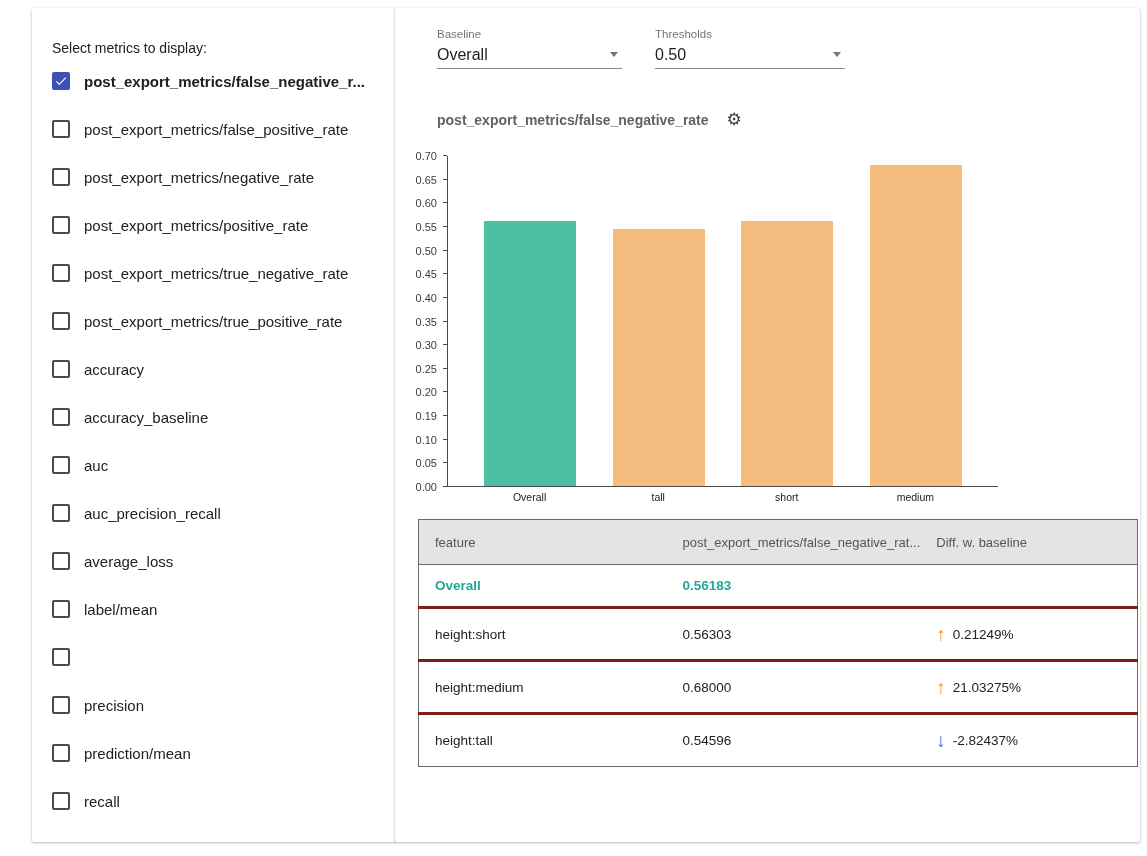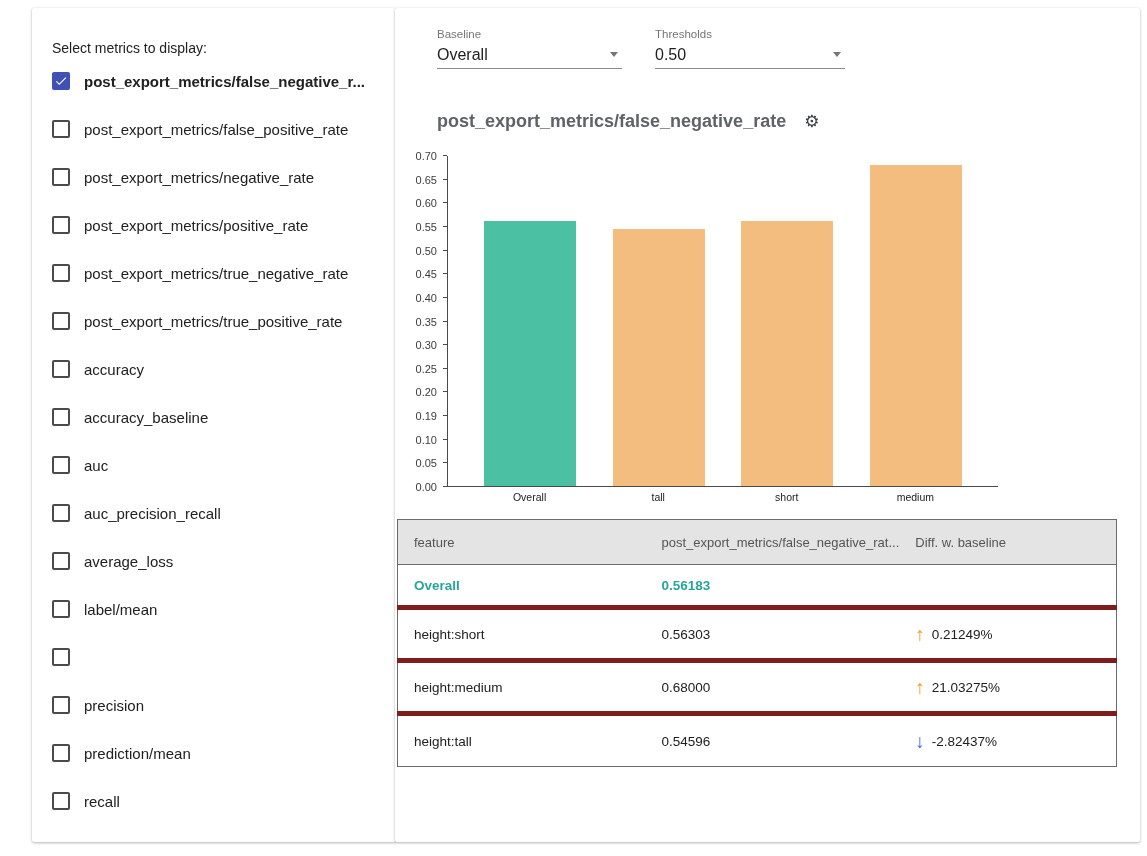--- a/index.html
+++ b/index.html
@@ -27,46 +27,46 @@
   .select-field.thresholds { width:190px; margin-left:33px; }
   .select-label { font-size:11.5px; color:#757575; height:15px; }
   .select-value-row { display:flex; align-items:center; justify-content:space-between;
     height:26px; border-bottom:1px solid #8a8a8a; padding:0 4px 2px 0; }
   .select-value { font-size:16px; color:#212121; }
   .caret { width:0; height:0; border-left:4.5px solid transparent;
     border-right:4.5px solid transparent; border-top:5px solid #757575; }
 
   
   .chart-header { position:absolute; left:42px; top:103px; display:flex; align-items:center; }
-  .chart-title { font-size:18px; font-weight:700; color:#5f6368; }
+  .chart-title { font-size:14px; font-weight:700; color:#5f6368; }
   .gear { font-size:17px; color:#3c4043; margin-left:18px; cursor:pointer; line-height:1; }
 
   
   .y-axis { position:absolute; left:0; top:148px; width:52px; height:331px; }
   .ytick { position:absolute; right:10px; transform:translateY(50%);
     font-size:11px; color:#3c3c3c; }
   .ytick-mark { position:absolute; right:0; width:4px; height:1px; background:#4a4a4a; }
   .plot { position:absolute; left:52px; top:148px; width:551px; height:331px;
     border-left:1px solid #4a4a4a; border-bottom:1px solid #4a4a4a;
     display:flex; align-items:flex-end; justify-content:space-evenly; }
   .bar { width:92px; cursor:pointer; }
   .x-labels { position:absolute; left:52px; top:483px; width:551px;
     display:flex; justify-content:space-evenly; }
   .xlabel { width:92px; text-align:center; font-size:10.5px; color:#222; }
 
   
-  .metrics-table { position:absolute; left:2px; top:511px; width:720px;
+  .metrics-table { position:absolute; left:23px; top:511px; width:720px;
     border-collapse:collapse; border:1px solid #6b6b6b; }
   .metrics-table thead th { background:#e4e4e4; height:45px; text-align:left;
     padding-left:16px; color:#555; font-weight:400; font-size:13px;
     border-bottom:1px solid #6b6b6b; }
   .metrics-table th.col-feature { width:248px; }
   .metrics-table th.col-value { width:237px; }
   .metrics-table tbody td { height:53px; padding-left:16px; color:#212121; font-size:13.5px; }
-  .metrics-table tbody tr + tr td { border-top:5px solid #7f1d1d; }
+  .metrics-table tbody tr + tr td { border-top:3px solid #7f1d1d; }
   .metrics-table tbody tr.row-highlight td { height:43px; color:var(--highlight-text); font-weight:700; }
   .arrow { display:inline-block; font-size:19px; margin-right:7px; vertical-align:middle; line-height:1; }
   .arrow.up { color:var(--arrow-up); }
   .arrow.down { color:var(--arrow-down); }
   .diff-text { vertical-align:middle; }
 </style>
 </head>
 <body>
 
 <div>

